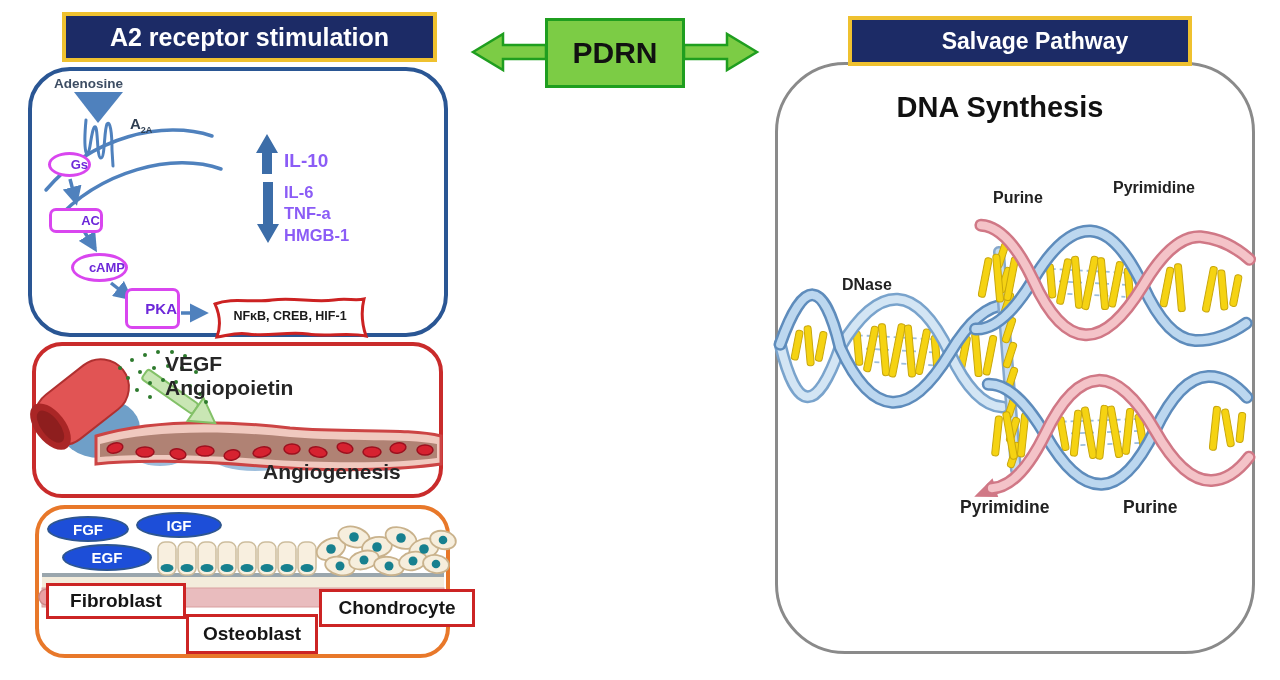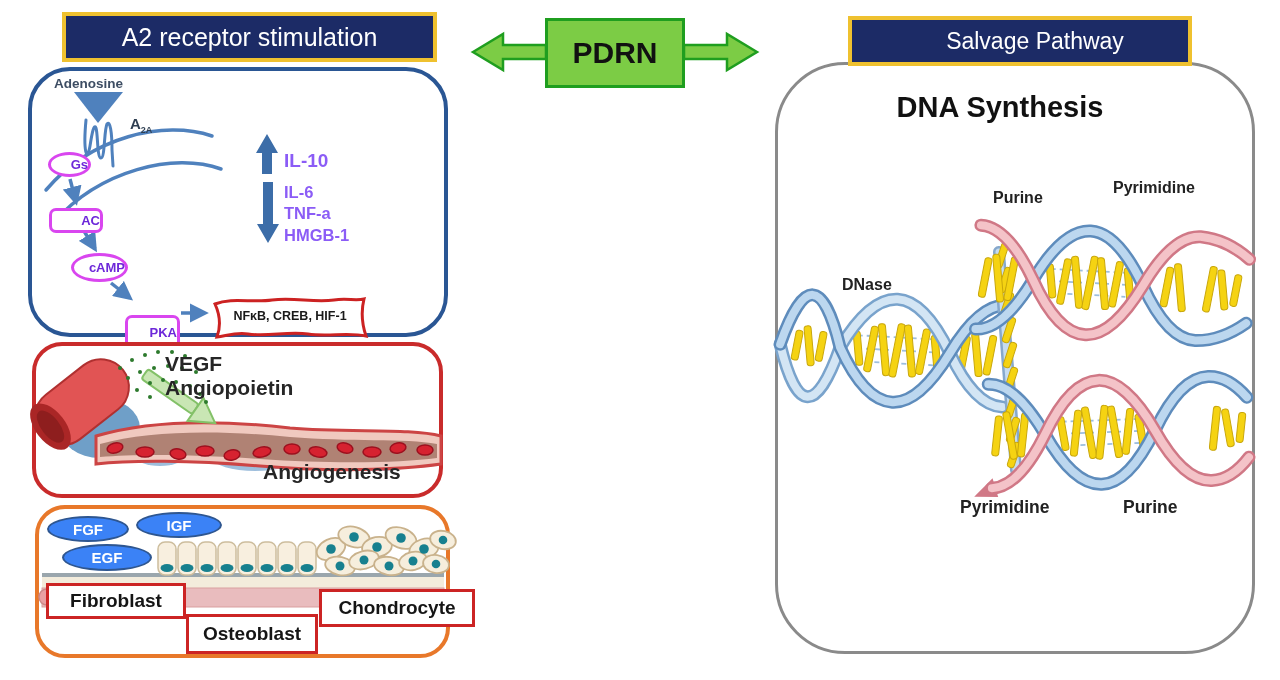--- a/index.html
+++ b/index.html
@@ -1,29 +1,29 @@
 <!DOCTYPE html>
 <html><head>
 <meta charset="utf-8">
 <style>
   html,body{margin:0;padding:0;background:#ffffff;}
   #stage{position:relative;width:1280px;height:680px;background:#ffffff;overflow:hidden;
          font-family:"Liberation Sans",sans-serif;}
   .abs{position:absolute;}
   .title-box{background:#1c2b66;border:4px solid #efc12f;color:#ffffff;
              display:flex;align-items:center;justify-content:center;
-             font-weight:normal;box-sizing:border-box;}
+             font-weight:bold;box-sizing:border-box;}
   .panel{box-sizing:border-box;background:#ffffff;}
   .node{box-sizing:border-box;background:#ffffff;border:3px solid #d946ef;
         display:flex;align-items:center;justify-content:flex-end;
         font-weight:bold;color:#6d28d9;}
   .cell-label{box-sizing:border-box;background:#ffffff;border:3px solid #cc2424;
         display:flex;align-items:center;justify-content:center;
         font-weight:bold;color:#151515;font-size:19px;}
-  .gf-ellipse{box-sizing:border-box;background:#3b82f6;border:2px solid #2e5690;border-radius:50%;
+  .gf-ellipse{box-sizing:border-box;background:#1d4ed8;border:2px solid #2e5690;border-radius:50%;
         display:flex;align-items:center;justify-content:center;
         font-weight:bold;color:#ffffff;font-size:15px;}
   .txt{font-weight:bold;color:#8b5cf6;white-space:nowrap;}
   .ctr{text-align:center;}
   svg{position:absolute;overflow:visible;}
 </style>
 </head>
 <body>
 
 <div id="stage">
@@ -67,21 +67,21 @@
 
   <div class="abs node" style="left:48px;top:152px;width:43px;height:25px;border-radius:50%;font-size:13px;">
     <span>Gs</span>
   </div>
   <div class="abs node" style="left:49px;top:208px;width:54px;height:25px;border-radius:7px;font-size:13px;">
     <span>AC</span>
   </div>
   <div class="abs node" style="left:71px;top:253px;width:57px;height:29px;border-radius:50%;font-size:13px;">
     <span>cAMP</span>
   </div>
-  <div class="abs node" style="left:125px;top:315px;width:55px;height:35px;border-radius:7px;font-size:13px;">
+  <div class="abs node" style="left:125px;top:288px;width:55px;height:41px;border-radius:7px;font-size:15px;">
     <span>PKA</span>
   </div>
   <div class="abs txt ctr" style="left:220px;top:309px;width:140px;font-size:12.5px;color:#1a1a1a;text-align:center;">NFκB, CREB, HIF-1</div>
 
   <div class="abs txt" style="left:284px;top:150px;font-size:19px;">IL-10</div>
   <div class="abs txt" style="left:284px;top:183px;font-size:16.5px;">IL-6</div>
   <div class="abs txt" style="left:284px;top:204px;font-size:16.5px;">TNF-a</div>
   <div class="abs txt" style="left:284px;top:226px;font-size:16.5px;">HMGB-1</div>
 
   <div class="abs panel" style="left:32px;top:342px;width:411px;height:156px;border:4px solid #c92b2b;border-radius:30px;"></div>

